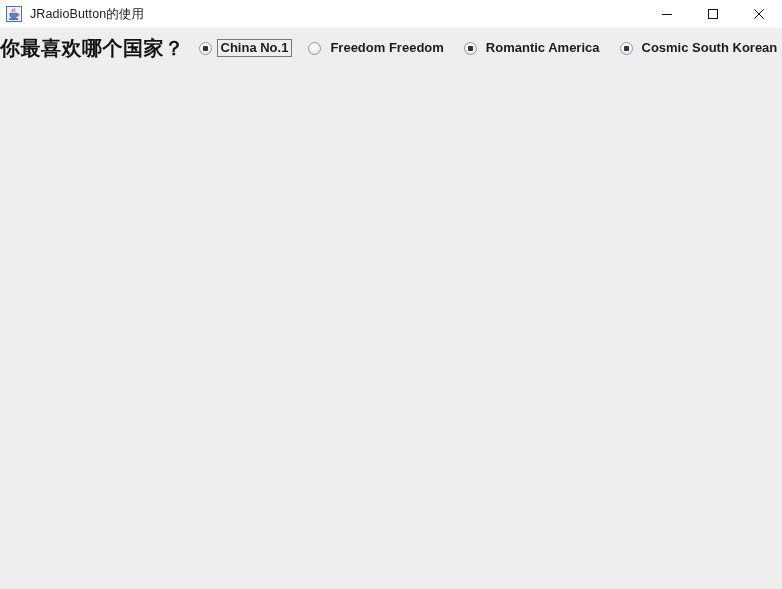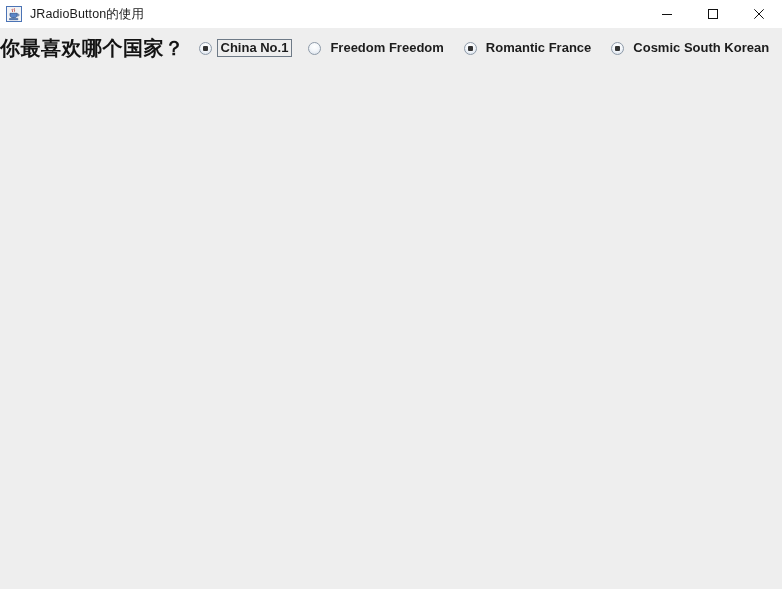--- a/index.html
+++ b/index.html
@@ -200,21 +200,21 @@
         <span class="radio-label focused">China No.1</span>
       </label>
 
       <label class="radio-item">
         <span class="radio-glyph"></span>
         <span class="radio-label">Freedom Freedom</span>
       </label>
 
       <label class="radio-item">
         <span class="radio-glyph checked"></span>
-        <span class="radio-label">Romantic France</span>
+        <span class="radio-label">Romantic America</span>
       </label>
 
       <label class="radio-item">
         <span class="radio-glyph checked"></span>
         <span class="radio-label">Cosmic South Korean</span>
       </label>
 
     </div>
   </div>
 

